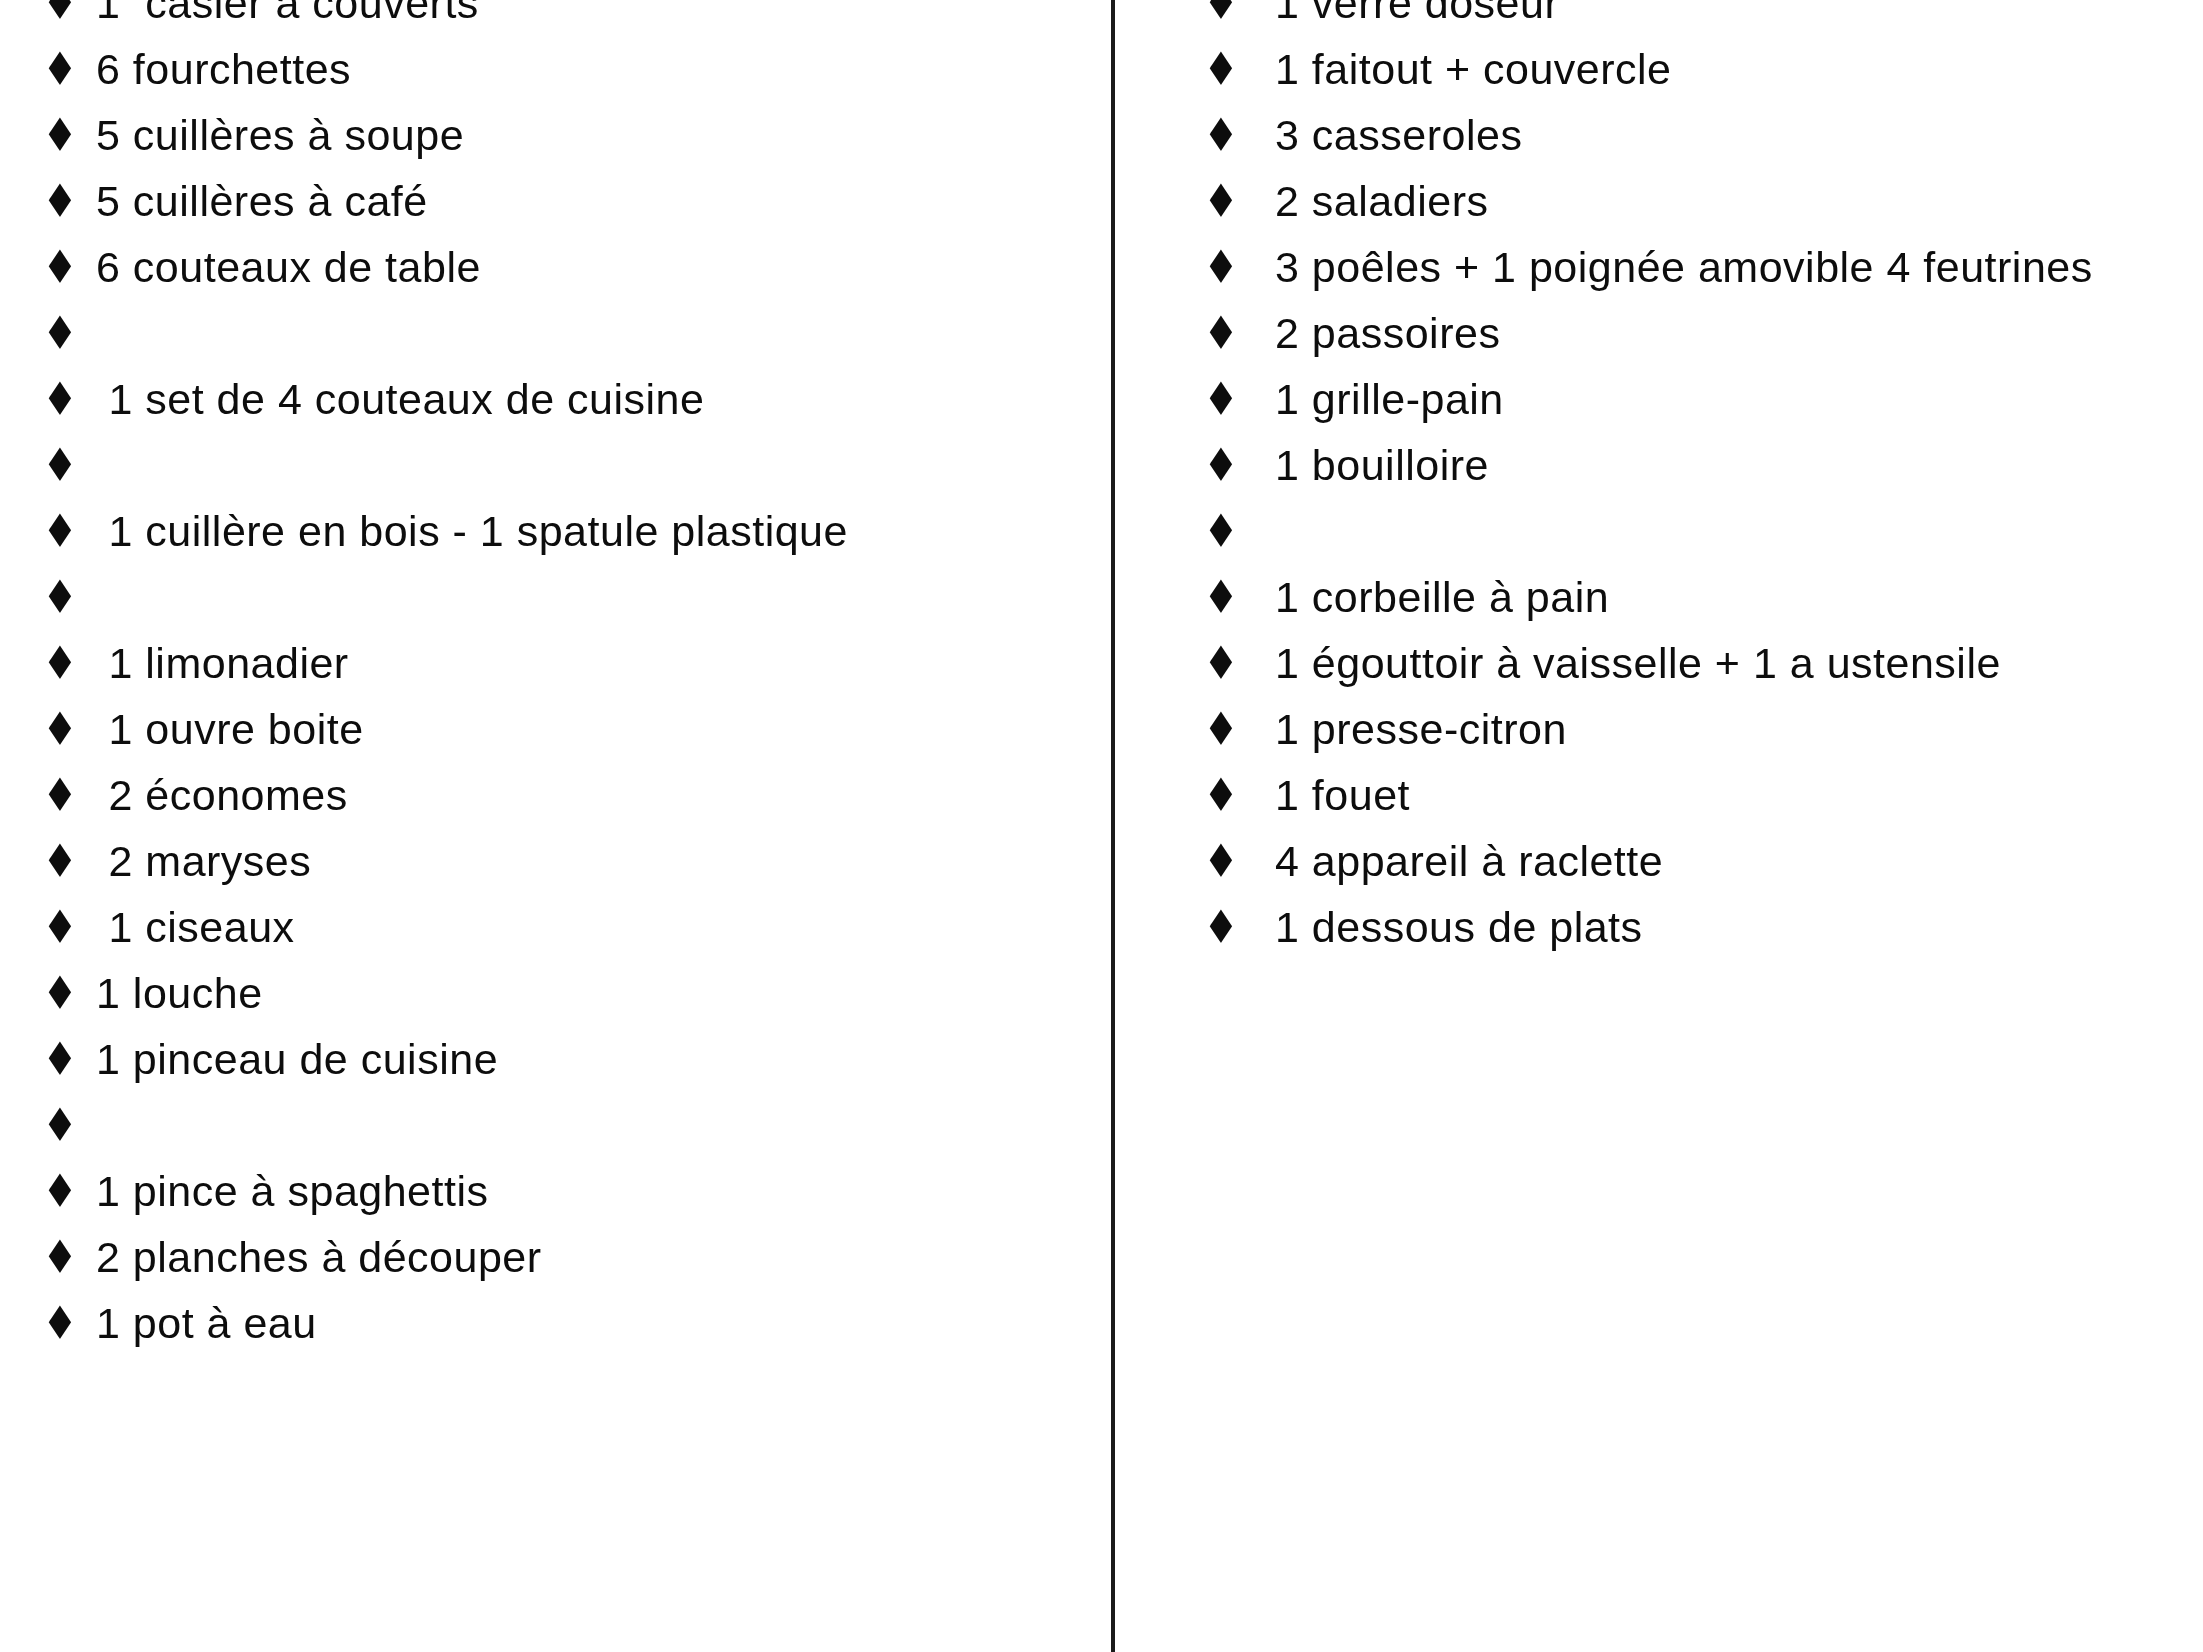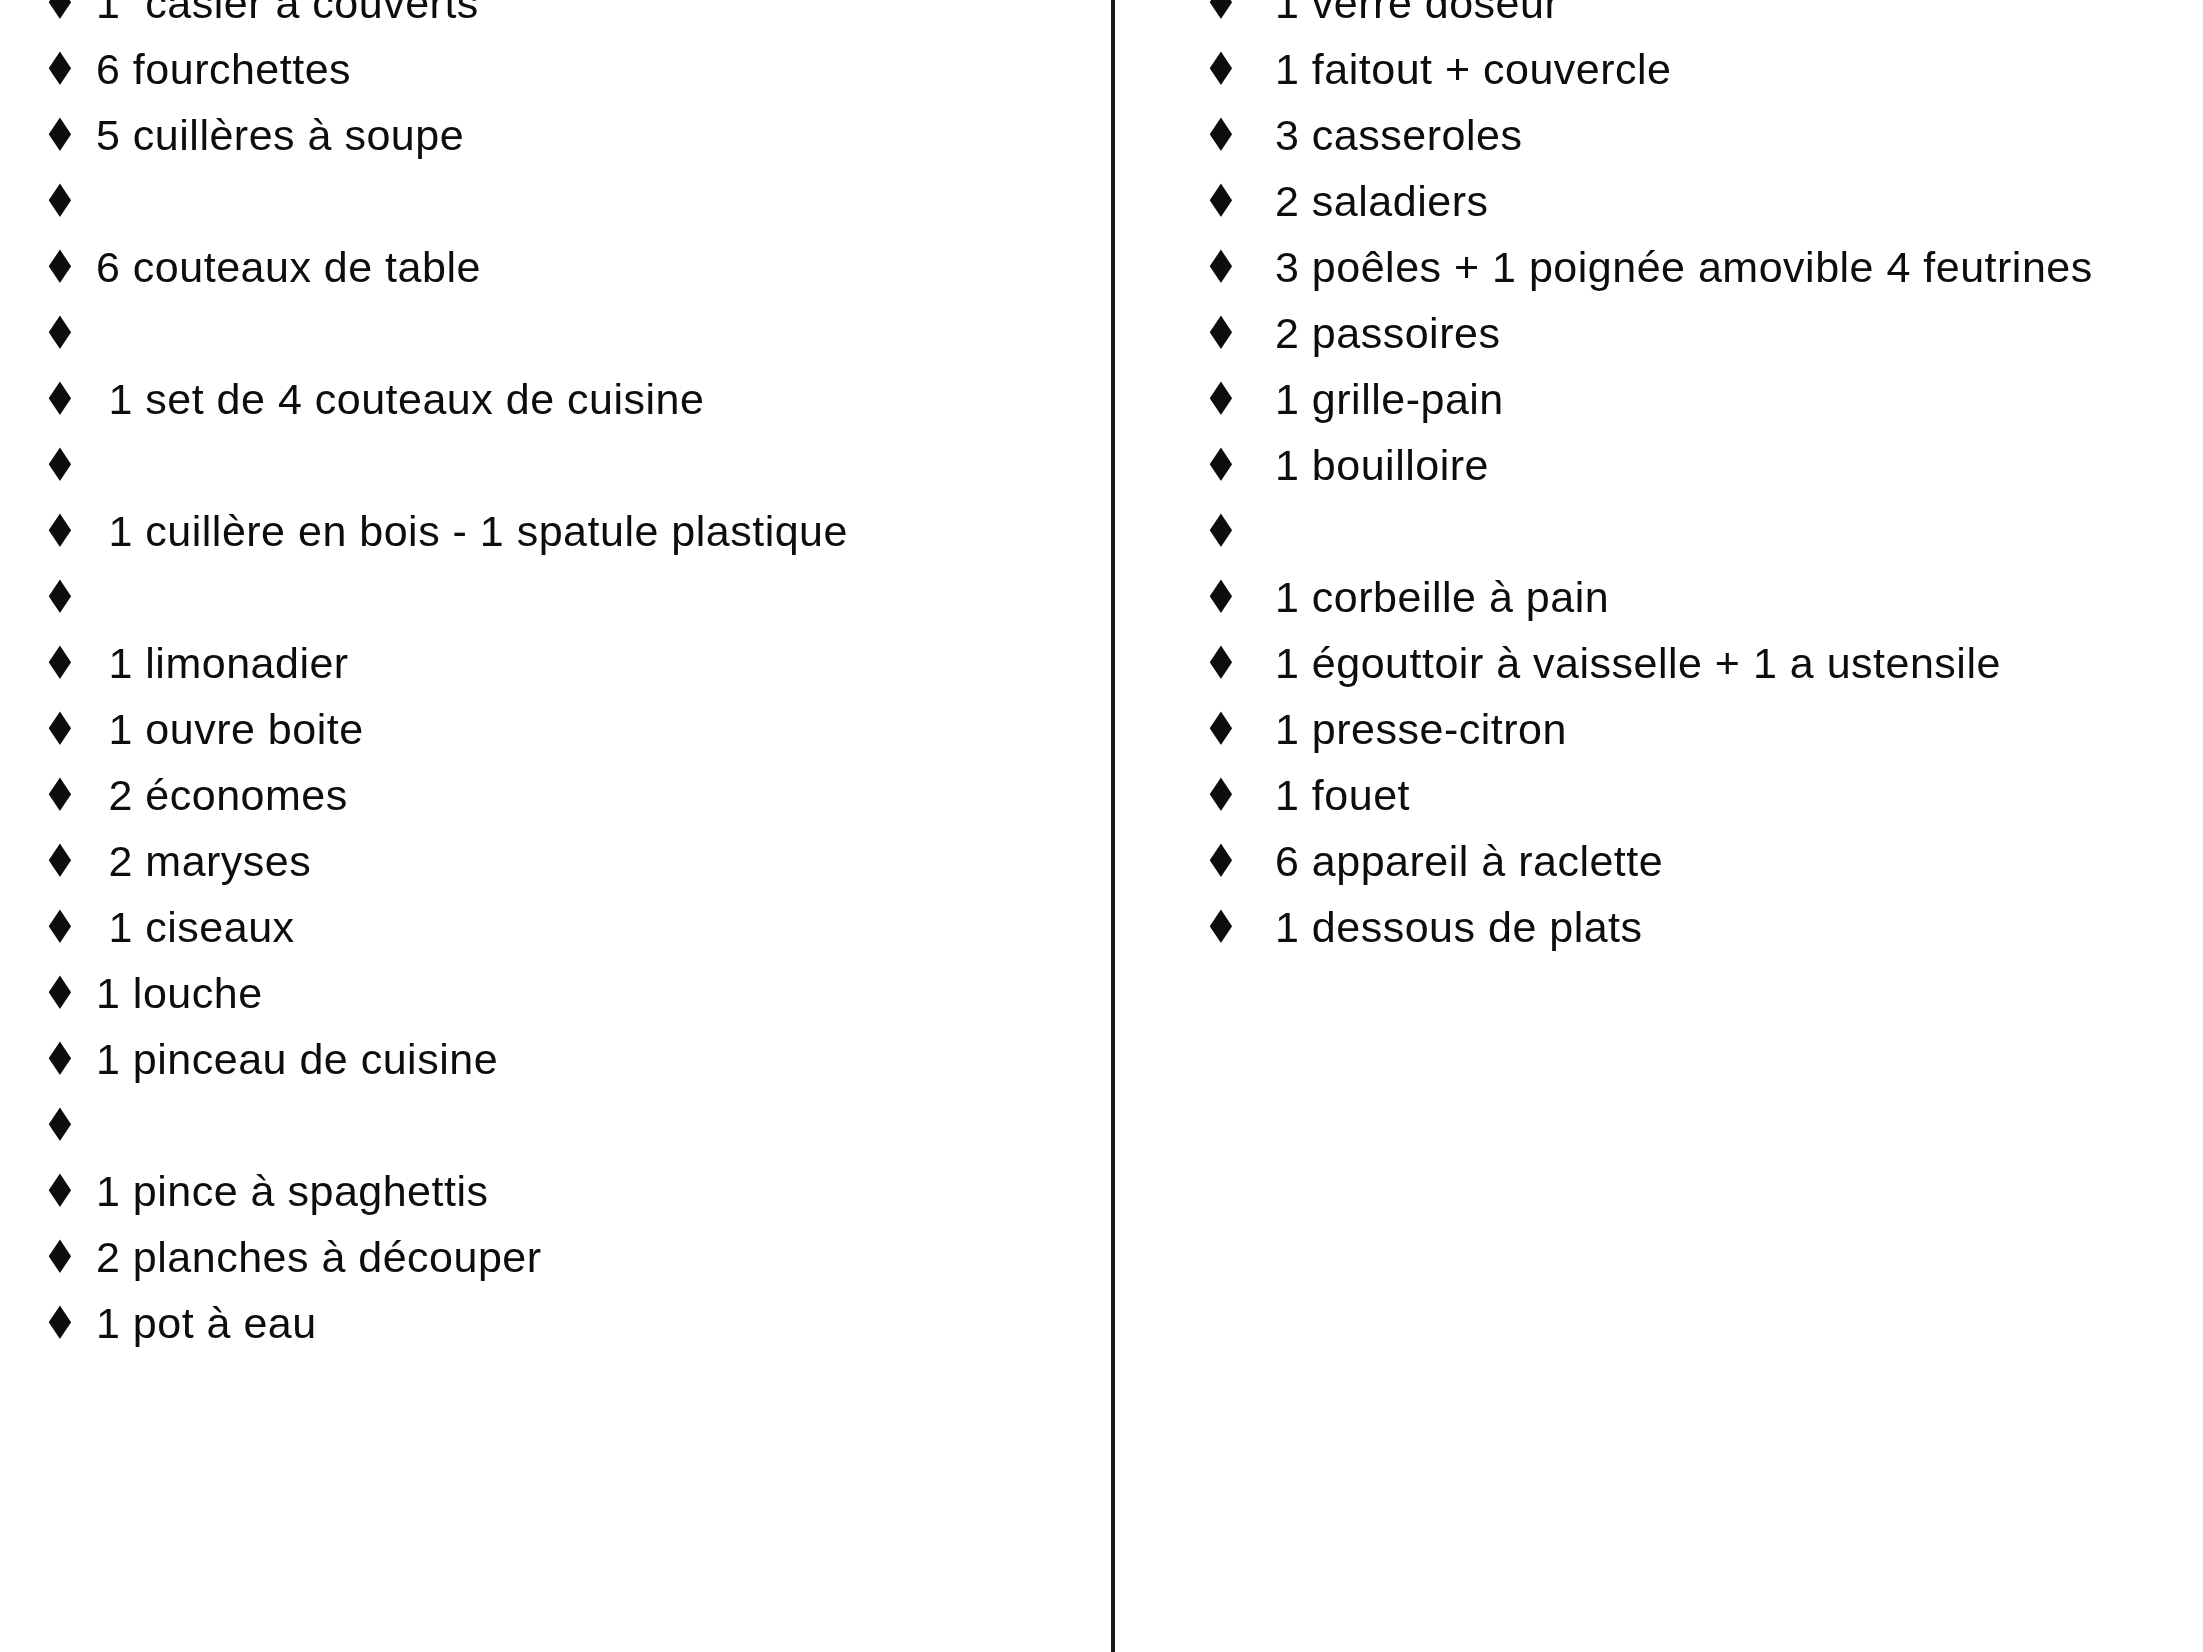--- a/index.html
+++ b/index.html
@@ -77,20 +77,21 @@
         <span class="label">6 fourchettes</span>
       </li>
 
       <li class="row">
         <span class="bullet">♦</span>
         <span class="label">5 cuillères à soupe</span>
       </li>
 
       <li class="row">
         <span class="bullet">♦</span>
+        <span class="label">5 cuillères à café</span>
       </li>
 
       <li class="row">
         <span class="bullet">♦</span>
         <span class="label">6 couteaux de table</span>
       </li>
 
       <li class="row">
         <span class="bullet">♦</span>
       </li>
@@ -231,21 +232,21 @@
         <span class="label">1 presse-citron</span>
       </li>
 
       <li class="row">
         <span class="bullet">♦</span>
         <span class="label">1 fouet</span>
       </li>
 
       <li class="row">
         <span class="bullet">♦</span>
-        <span class="label">6 appareil à raclette</span>
+        <span class="label">4 appareil à raclette</span>
       </li>
 
       <li class="row">
         <span class="bullet">♦</span>
         <span class="label">1 dessous de plats</span>
       </li>
     </ul>
 
 </div>
 

